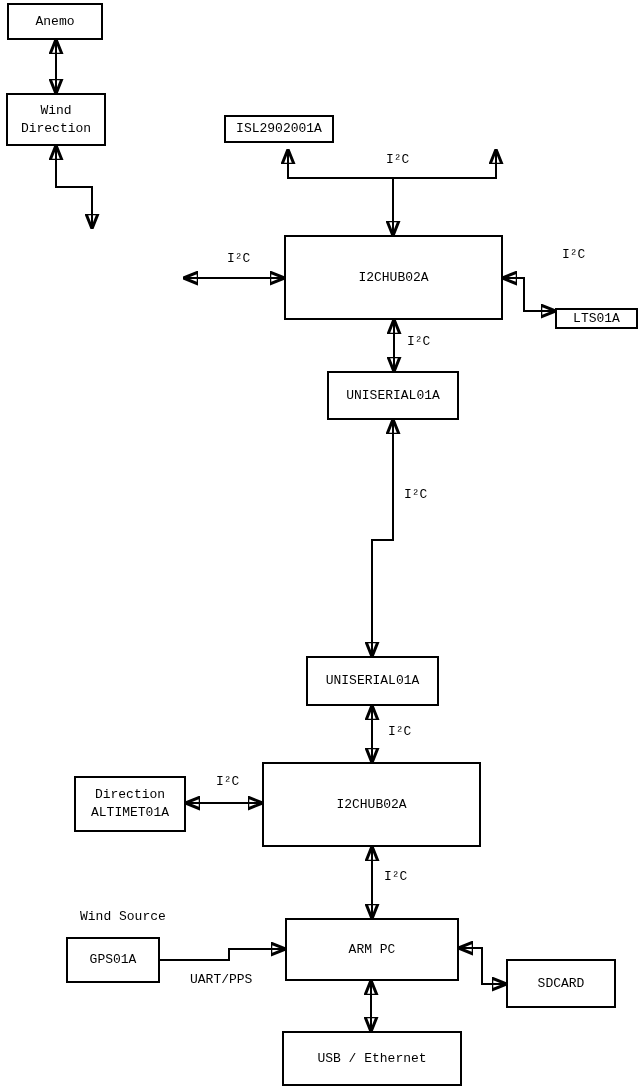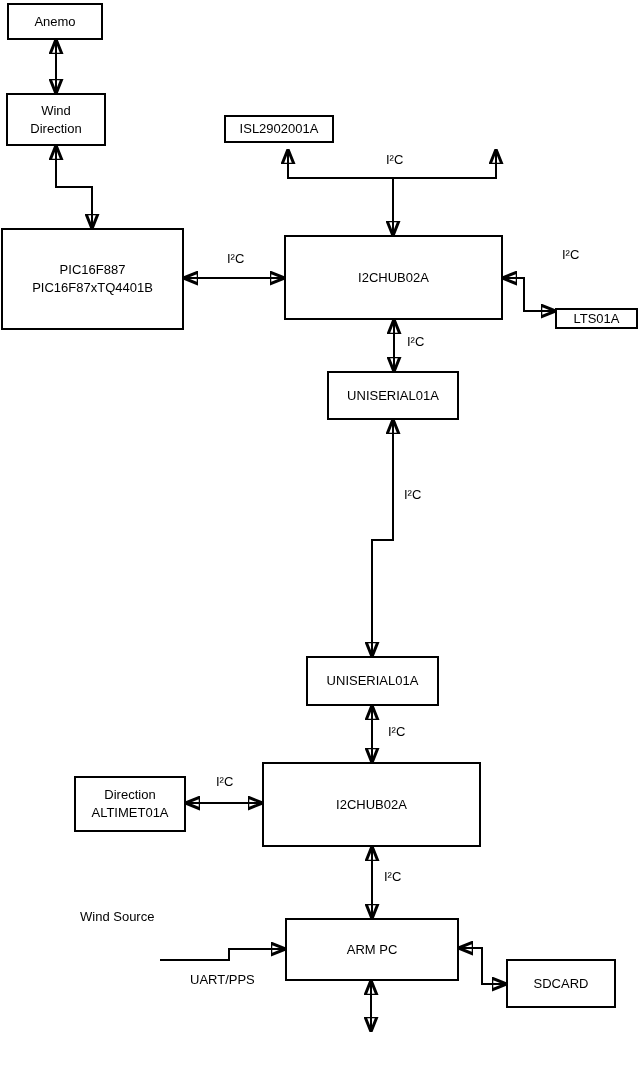--- a/index.html
+++ b/index.html
@@ -5,21 +5,21 @@
   html, body {
     margin: 0;
     padding: 0;
     background: #ffffff;
   }
   #canvas {
     position: relative;
     width: 640px;
     height: 1089px;
     background: #ffffff;
-    font-family: Liberation Sans, sans-serif;
+    font-family: Liberation Mono, monospace;
     color: #000000;
     overflow: hidden;
   }
   #edges {
     position: absolute;
     left: 0;
     top: 0;
     width: 640px;
     height: 1089px;
   }
@@ -73,44 +73,44 @@
     <path d="M160,960 L229,960 L229,949 L285,949" marker-end="url(#ah)"></path>
     <path d="M459,948 L482,948 L482,984 L506,984" marker-start="url(#ah)" marker-end="url(#ah)"></path>
     <path d="M371,981 L371,1031" marker-start="url(#ah)" marker-end="url(#ah)"></path>
   </svg>
 
   <div class="node" style="left:7px;top:3px;width:96px;height:37px">Anemo</div>
 
   <div class="node" style="left:6px;top:93px;width:100px;height:53px">Wind
 Direction</div>
 
-  <div class="node" style="left:1px;top:228px;width:183px;height:102px">PIC16F887
-PIC16F87xTQ4401B</div>
 
   <div class="node" style="left:224px;top:115px;width:110px;height:28px">ISL2902001A</div>
 
 
   <div class="node" style="left:284px;top:235px;width:219px;height:85px">I2CHUB02A</div>
 
   <div class="node" style="left:555px;top:308px;width:83px;height:21px">LTS01A</div>
 
   <div class="node" style="left:327px;top:371px;width:132px;height:49px">UNISERIAL01A</div>
 
   <div class="node" style="left:306px;top:656px;width:133px;height:50px">UNISERIAL01A</div>
 
   <div class="node" style="left:262px;top:762px;width:219px;height:85px">I2CHUB02A</div>
 
   <div class="node" style="left:74px;top:776px;width:112px;height:56px">Direction
 ALTIMET01A</div>
 
+  <div class="node" style="left:66px;top:937px;width:94px;height:46px">GPS01A</div>
 
   <div class="node" style="left:285px;top:918px;width:174px;height:63px">ARM PC</div>
 
   <div class="node" style="left:506px;top:959px;width:110px;height:49px">SDCARD</div>
 
+  <div class="node" style="left:282px;top:1031px;width:180px;height:55px">USB / Ethernet</div>
 
   <div class="edge-label" style="left:386px;top:152px">I²C</div>
 
   <div class="edge-label" style="left:227px;top:251px">I²C</div>
 
   <div class="edge-label" style="left:562px;top:247px">I²C</div>
 
   <div class="edge-label" style="left:407px;top:334px">I²C</div>
 
   <div class="edge-label" style="left:404px;top:487px">I²C</div>

